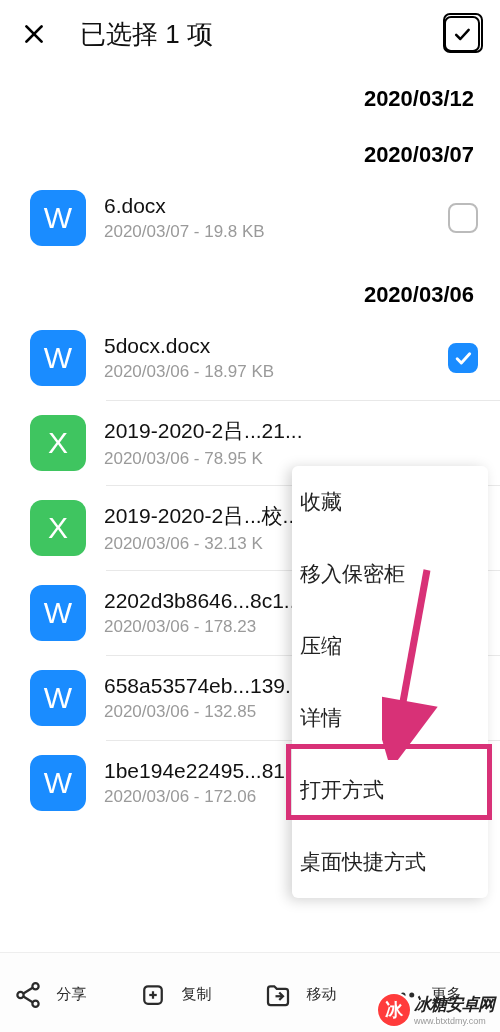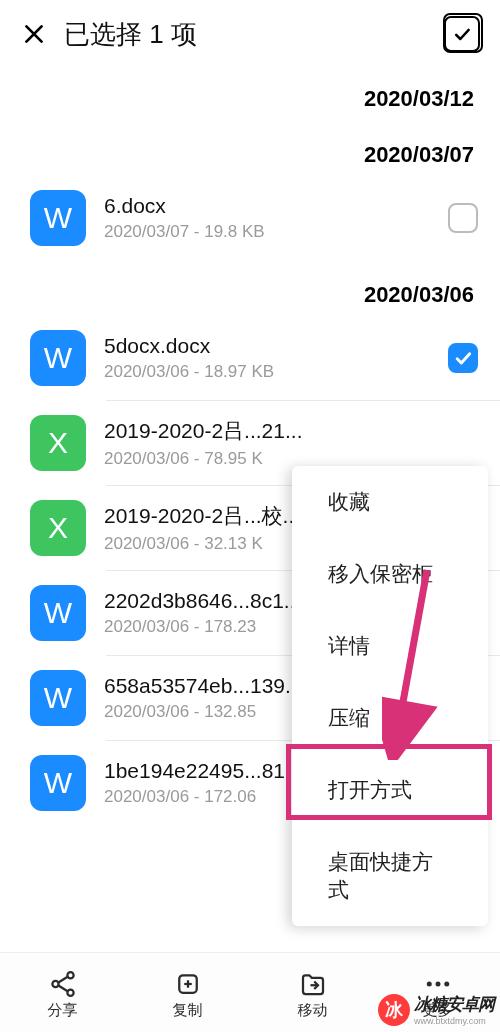--- a/index.html
+++ b/index.html
@@ -17,21 +17,21 @@
     padding: 16px 20px 12px 20px;
   }
   .close-icon {
     width: 28px; height: 28px;
     display:flex; align-items:center; justify-content:center;
     color:#000;
   }
   .header-title {
     font-size: 26px;
     font-weight: 500;
-    margin-left: 16px;
+    margin-left: 32px;
     flex: 1;
     color: #111;
   }
   .select-all-icon {
     width: 36px; height: 36px;
     border: 2.5px solid #000;
     border-radius: 7px;
     display:flex; align-items:center; justify-content:center;
     position: relative;
   }
@@ -110,21 +110,21 @@
     position:absolute;
     right:12px;
     top:466px;
     width:196px;
     background:#fff;
     border-radius:6px;
     box-shadow: -4px 2px 14px rgba(0,0,0,0.18);
     z-index:50;
   }
   .popup-item {
-    padding: 22px 36px;
+    padding: 22px 8px;
     font-size: 21px;
     color:#222;
   }
   .highlight-box {
     position:absolute;
     border:5px solid #d83177;
     right:8px;
     top:744px;
     width:206px;
     height:76px;
@@ -145,27 +145,26 @@
     height:80px;
     background:#fdfdfd;
     border-top:1px solid #eee;
     display:flex;
     justify-content:space-around;
     align-items:center;
     padding-top:4px;
   }
   .bottom-item {
     display:flex;
-    flex-direction:column;
+    flex-direction:row;
     align-items:center;
     color:#2b2b2b;
     font-size:15px;
-    gap:2px;
+    gap:14px;
     width:20%;
-    justify-content:space-between;
   }
   .bottom-item svg{width:30px;height:30px;}
   .watermark{
     position:absolute;
     right:6px; bottom:6px;
     display:flex;align-items:center;
     z-index:100;
   }
   .wm-badge{
     background:#ff3b3b;
@@ -272,22 +271,22 @@
   <div class="file-icon blue">W</div>
   <div class="file-info">
     <div class="file-name">1be194e22495...81...</div>
     <div class="file-meta">2020/03/06 - 172.06</div>
   </div>
 </div>
 
 <div class="popup">
   <div class="popup-item">收藏</div>
   <div class="popup-item">移入保密柜</div>
+  <div class="popup-item">压缩</div>
   <div class="popup-item">详情</div>
-  <div class="popup-item">压缩</div>
   <div class="popup-item">打开方式</div>
   <div class="popup-item">桌面快捷方式</div>
 </div>
 
 <div class="highlight-box"></div>
 
 <svg class="arrow" width="70" height="200">
   <defs>
     <marker id="ah" markerWidth="12" markerHeight="12" refX="6" refY="6" orient="auto">
       <path d="M1,1 L11,6 L1,11 Z" fill="#d83177"></path>

